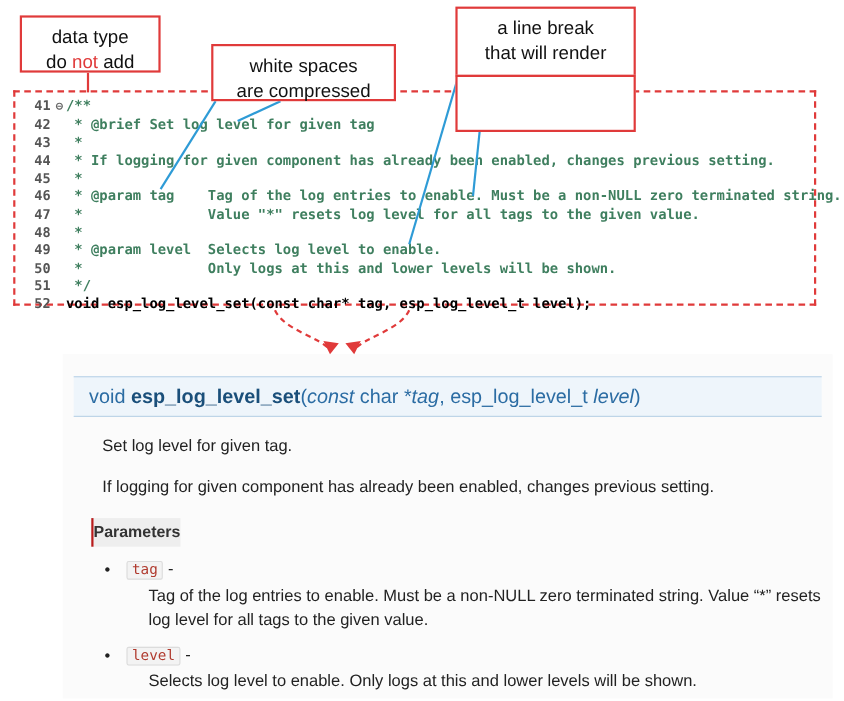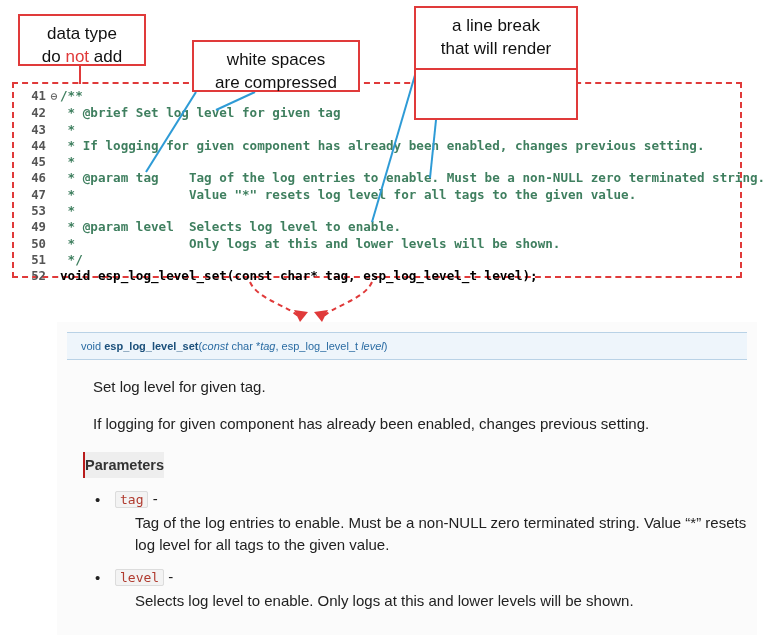--- a/index.html
+++ b/index.html
@@ -96,26 +96,26 @@
     left: 57px;
     top: 322px;
     width: 700px;
     height: 313px;
     background: #fbfbfb;
     box-sizing: border-box;
     z-index: 2;
     font-family: "Liberation Sans", sans-serif;
   }
   #doc-signature {
-    margin: 10px 10px 0 10px;
+    margin: 20px 10px 0 10px;
     background: #eef5fb;
     border-top: 1px solid #b9d2e6;
     border-bottom: 1px solid #b9d2e6;
     padding: 7px 14px;
-    font-size: 11px;
+    font-size: 18px;
     color: #2b6ca3;
   }
   #doc-signature .fname { font-weight: bold; color: #1a4f7a; }
   #doc-signature .ital { font-style: italic; }
   .doc-para {
     margin: 16px 0 0 36px;
     font-size: 15px;
     color: #222222;
     line-height: 21px;
   }
@@ -227,21 +227,21 @@
     <span class="lineno">46</span>
     <span class="foldmark"></span>
     <span class="codetext"> * @param tag    Tag of the log entries to enable. Must be a non-NULL zero terminated string.</span>
   </div>
   <div class="code-line">
     <span class="lineno">47</span>
     <span class="foldmark"></span>
     <span class="codetext"> *               Value "*" resets log level for all tags to the given value.</span>
   </div>
   <div class="code-line">
-    <span class="lineno">53</span>
+    <span class="lineno">48</span>
     <span class="foldmark"></span>
     <span class="codetext"> *</span>
   </div>
   <div class="code-line">
     <span class="lineno">49</span>
     <span class="foldmark"></span>
     <span class="codetext"> * @param level  Selects log level to enable.</span>
   </div>
   <div class="code-line">
     <span class="lineno">50</span>

